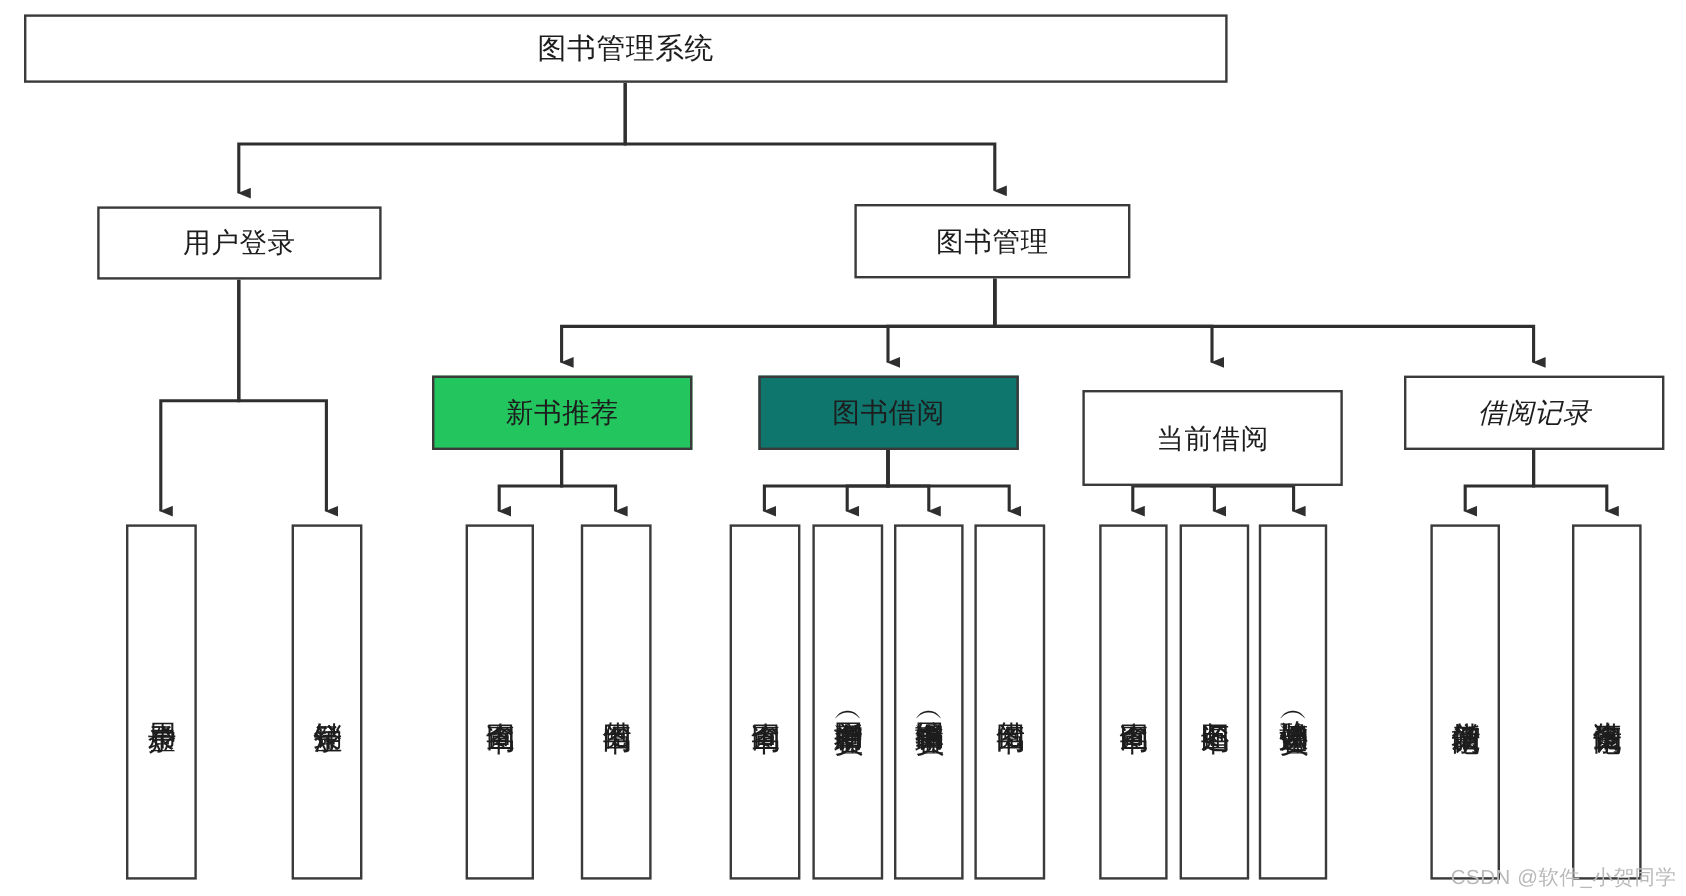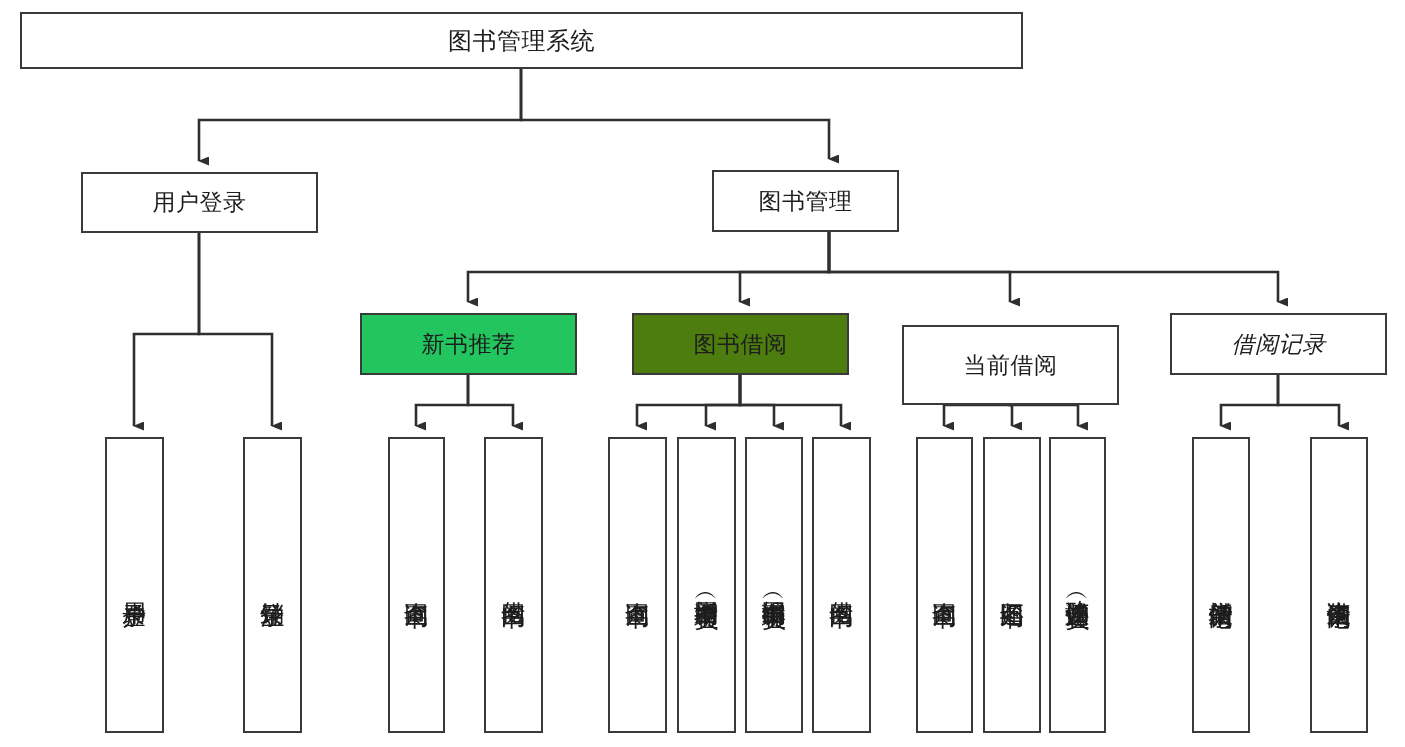--- a/index.html
+++ b/index.html
@@ -101,27 +101,27 @@
       </g>
   </svg>
 
   <div id="nodes-layer">
       <div class="node-box horizontal root" style="left: 20px; top: 12px; width: 1003px; height: 57px; border-color: rgb(58, 58, 58); background: rgb(255, 255, 255);">
         <span class="node-label" style="color: rgb(29, 29, 29);">图书管理系统</span>
       </div>
       <div class="node-box horizontal" style="left: 81px; top: 172px; width: 237px; height: 61px; border-color: rgb(58, 58, 58); background: rgb(255, 255, 255);">
         <span class="node-label" style="color: rgb(29, 29, 29);">用户登录</span>
       </div>
-      <div class="node-box horizontal" style="left: 712px; top: 170px; width: 187px; height: 62px; border-color: rgb(58, 58, 58); background: rgb(255, 255, 255);">
+      <div class="node-box horizontal" style="left: 712px; top: 170px; width: 230px; height: 62px; border-color: rgb(58, 58, 58); background: rgb(255, 255, 255);">
         <span class="node-label" style="color: rgb(29, 29, 29);">图书管理</span>
       </div>
       <div class="node-box horizontal" style="left: 360px; top: 313px; width: 217px; height: 62px; border-color: rgb(58, 58, 58); background: #22c55e;">
         <span class="node-label" style="color: rgb(29, 29, 29);">新书推荐</span>
       </div>
-      <div class="node-box horizontal" style="left: 632px; top: 313px; width: 217px; height: 62px; border-color: rgb(58, 58, 58); background: #4d7c0f;">
+      <div class="node-box horizontal" style="left: 632px; top: 313px; width: 217px; height: 62px; border-color: rgb(58, 58, 58); background: #0f766e;">
         <span class="node-label" style="color: rgb(29, 29, 29);">图书借阅</span>
       </div>
       <div class="node-box horizontal" style="left: 902px; top: 325px; width: 217px; height: 80px; border-color: rgb(58, 58, 58); background: rgb(255, 255, 255);">
         <span class="node-label" style="color: rgb(29, 29, 29);">当前借阅</span>
       </div>
       <div class="node-box horizontal" style="left: 1170px; top: 313px; width: 217px; height: 62px; border-color: rgb(58, 58, 58); background: rgb(255, 255, 255); font-style: italic;">
         <span class="node-label" style="color: rgb(29, 29, 29);">借阅记录</span>
       </div>
       <div class="node-box vertical" style="left: 105px; top: 437px; width: 59px; height: 296px; border-color: rgb(58, 58, 58); background: rgb(255, 255, 255);">
         <span class="node-label" style="color: rgb(29, 29, 29);">用户登录</span>
@@ -157,14 +157,15 @@
         <span class="node-label" style="color: rgb(29, 29, 29);">确认归还（管理员）</span>
       </div>
       <div class="node-box vertical" style="left: 1192px; top: 437px; width: 58px; height: 296px; border-color: rgb(58, 58, 58); background: rgb(255, 255, 255);">
         <span class="node-label" style="color: rgb(29, 29, 29);">新增借阅记录</span>
       </div>
       <div class="node-box vertical" style="left: 1310px; top: 437px; width: 58px; height: 296px; border-color: rgb(58, 58, 58); background: rgb(255, 255, 255);">
         <span class="node-label" style="color: rgb(29, 29, 29);">查询借阅记录</span>
       </div>
     </div>
 
+  <div class="watermark">CSDN @软件_小贺同学</div>
 
 </div>
 
 </body></html>

